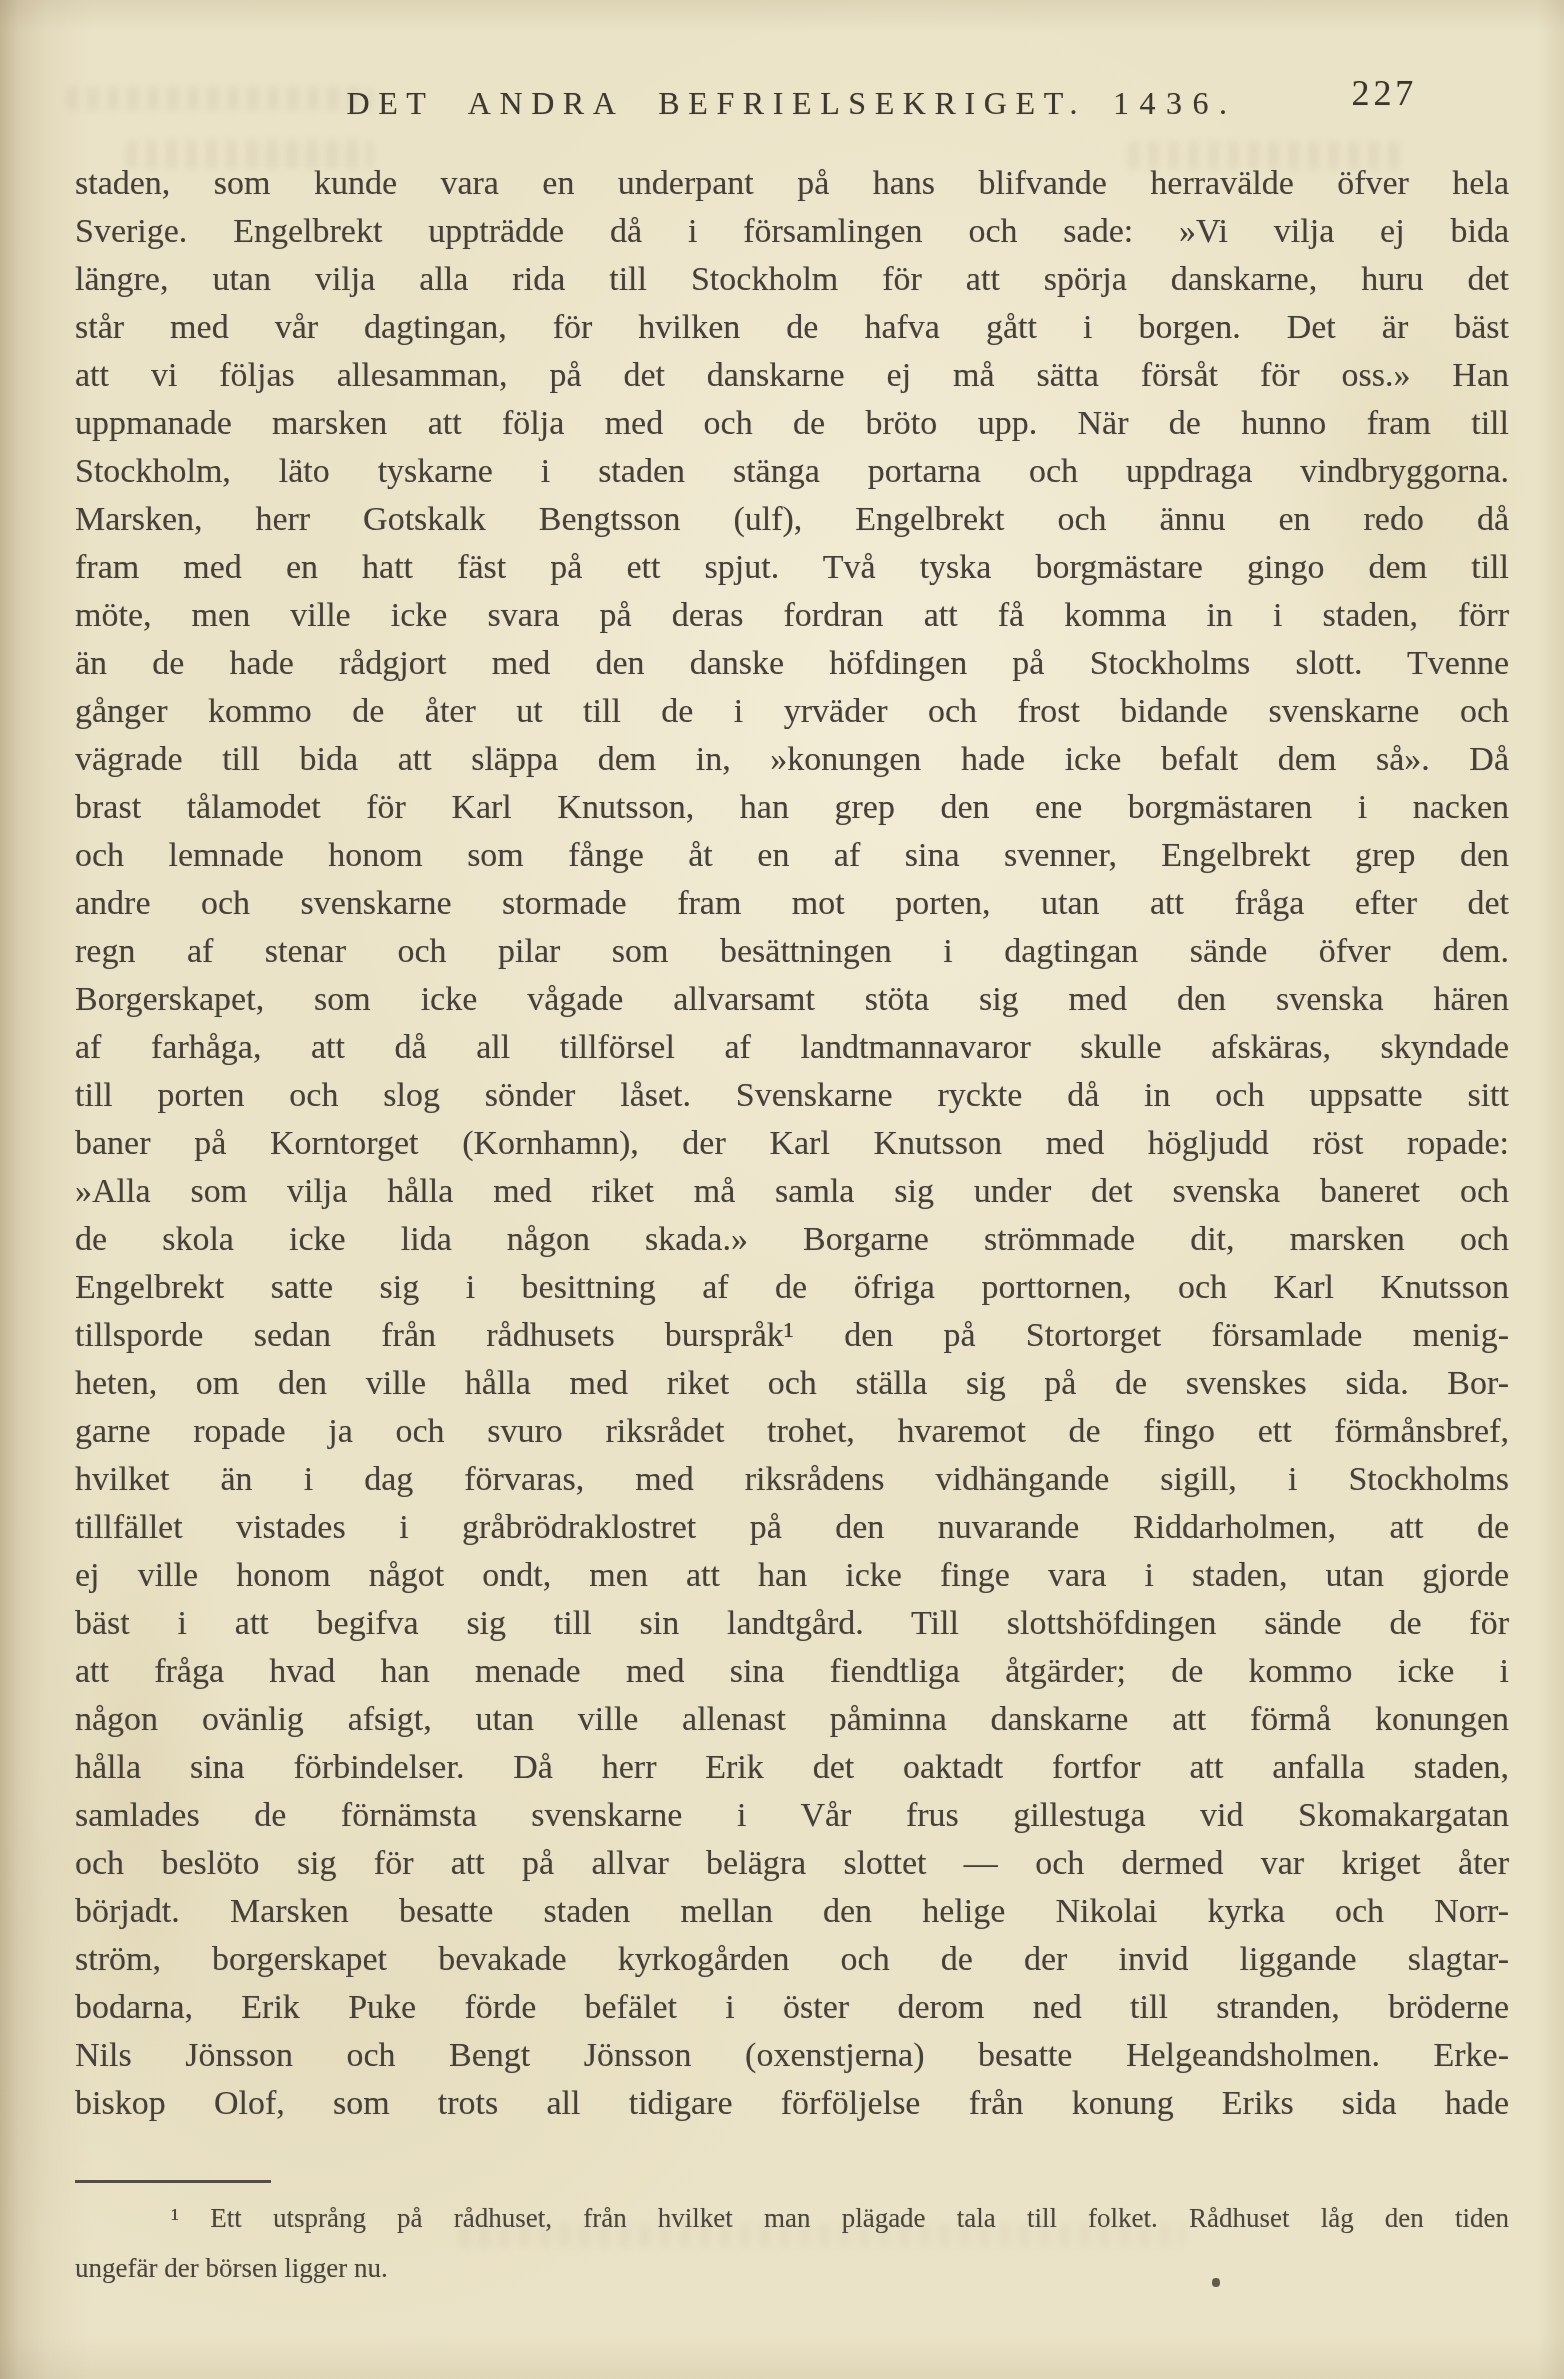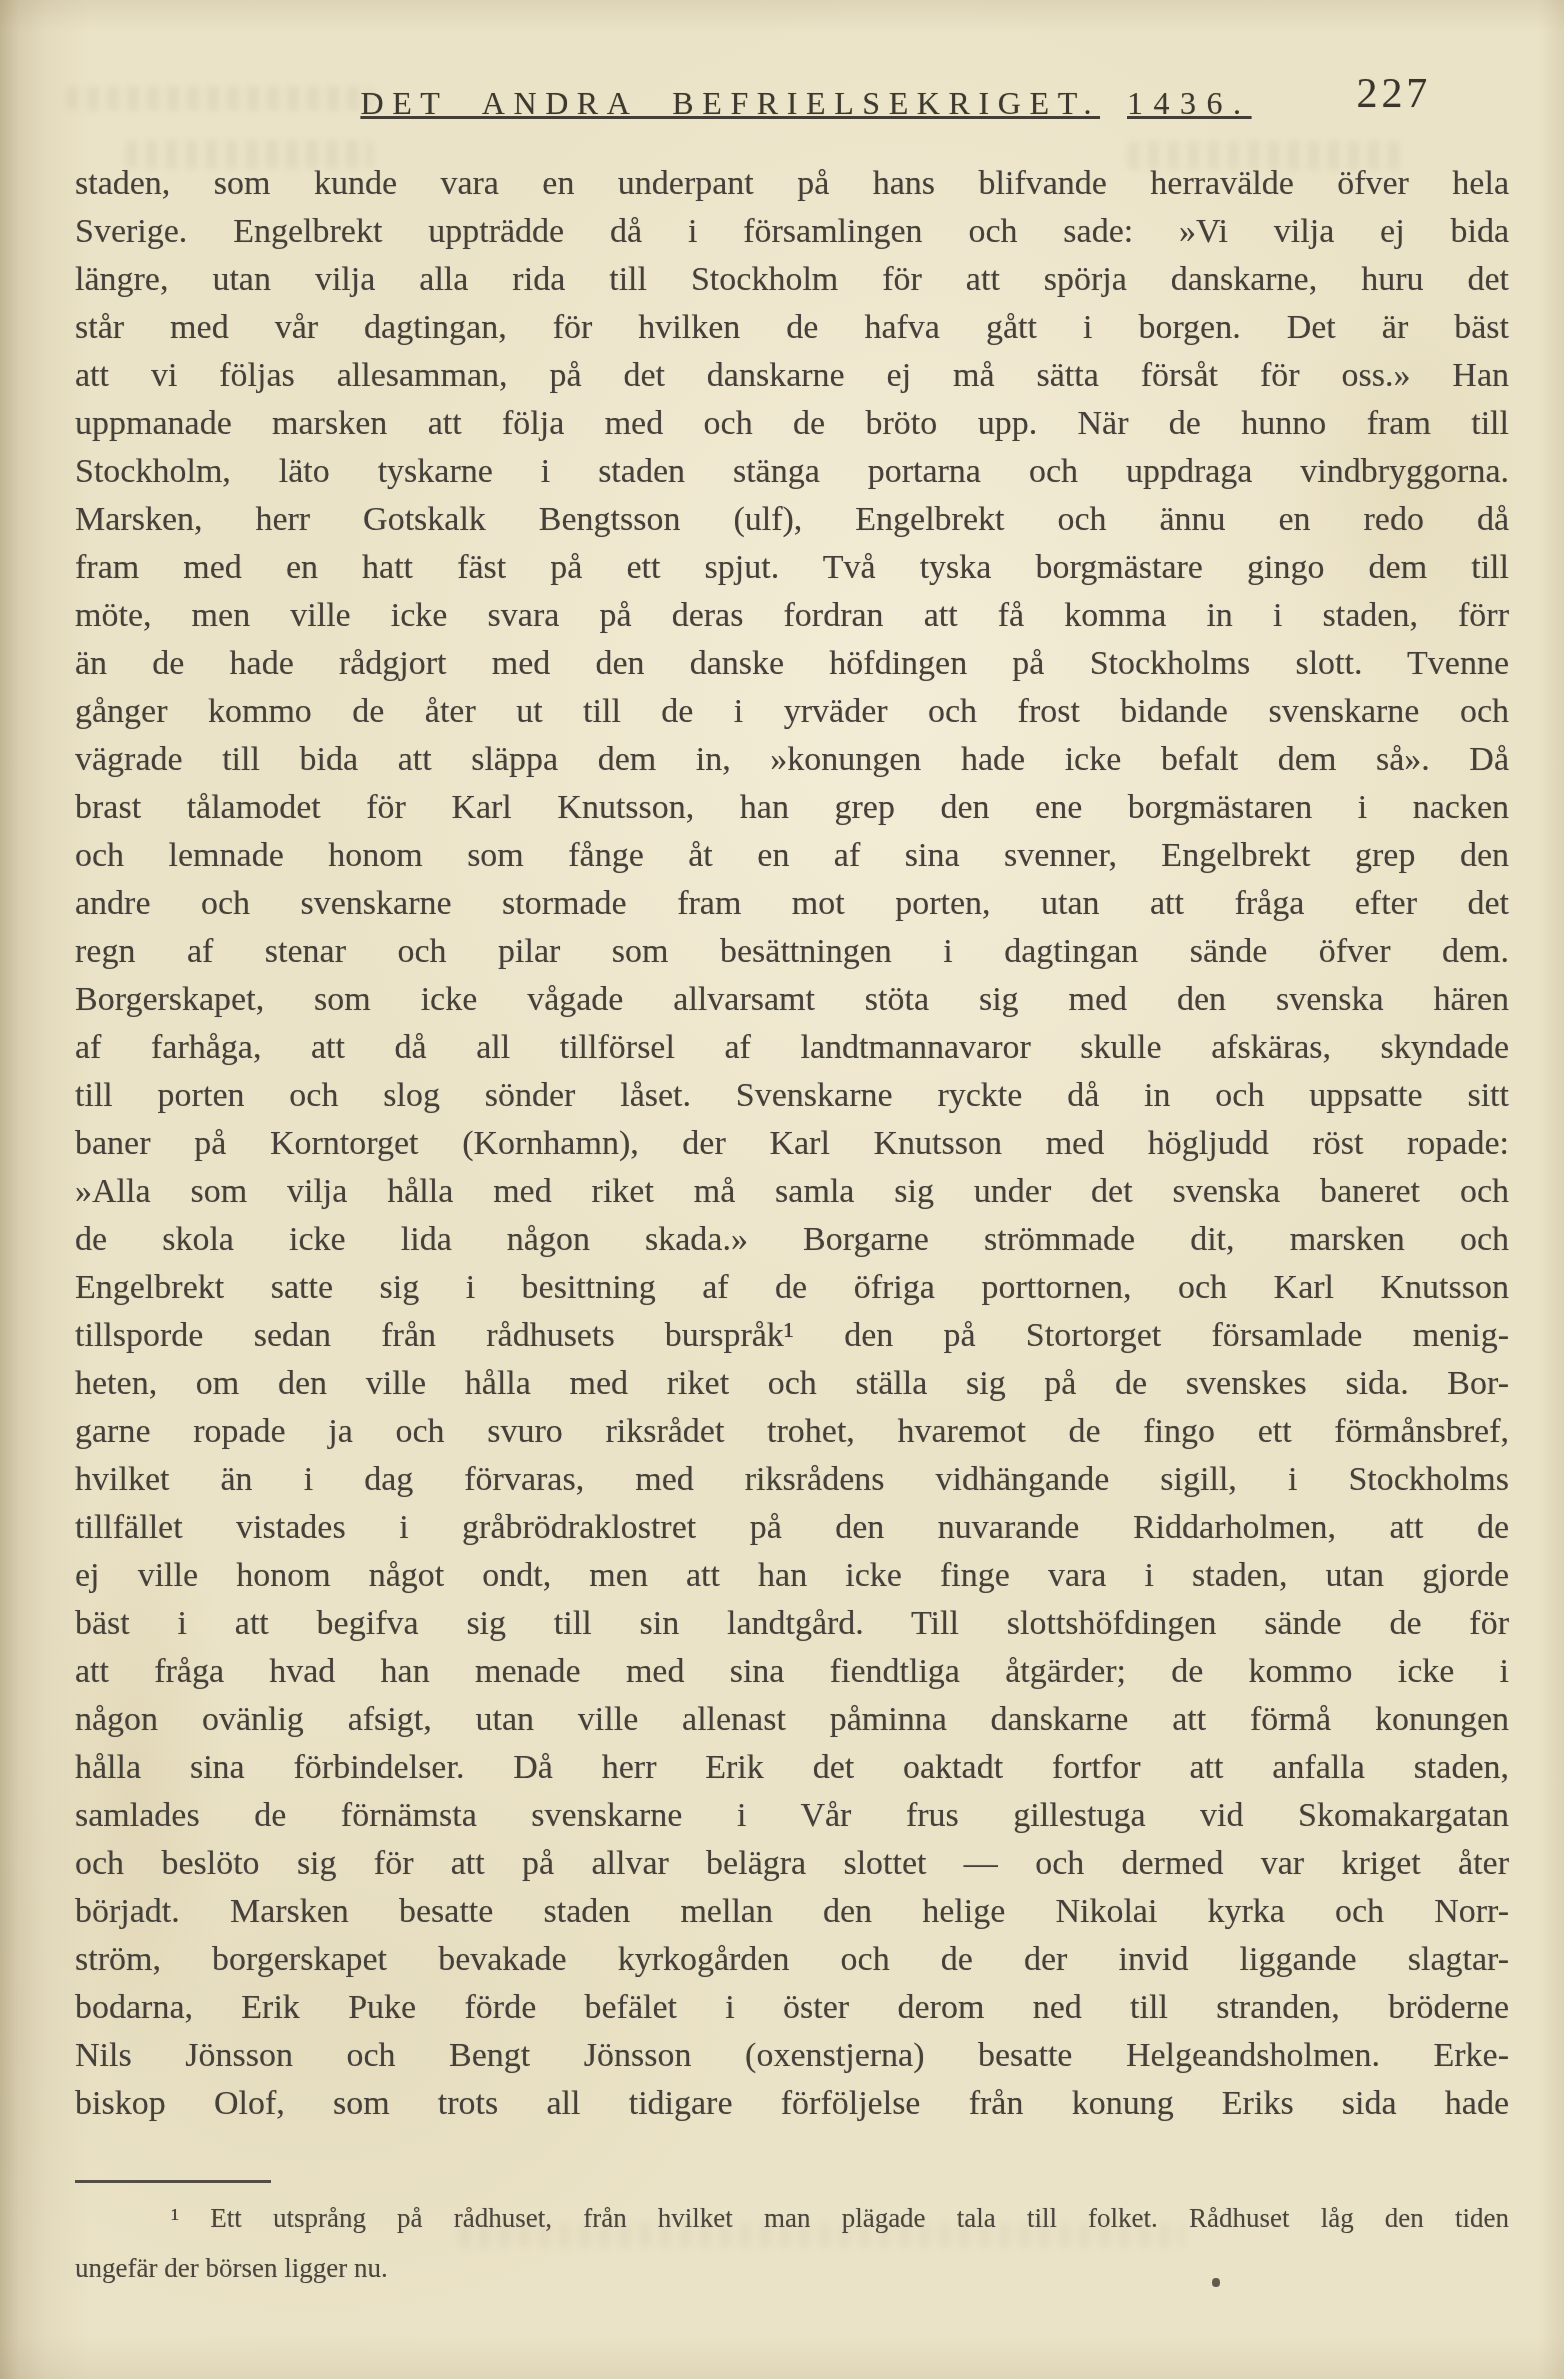--- a/index.html
+++ b/index.html
@@ -28,41 +28,41 @@
     background:repeating-linear-gradient(90deg,
       rgba(120,108,84,.30) 0px, rgba(120,108,84,.30) 11.5px,
       rgba(120,108,84,0) 11.5px, rgba(120,108,84,0) 20px);
     filter:blur(3.8px);
     opacity:.45;
     border-radius:5.7px;
   }
   .bleed.lighter{opacity:.28;}
   .running-header{
     position:absolute;
-    left:89px;top:78px;width:1434px;height:50px;text-decoration:underline;
+    left:75px;top:78px;width:1434px;height:50px;
   }
   .header-title{
     display:block;
     text-align:center;
     font-size:32px;
     line-height:50px;
     letter-spacing:8.6px;
     word-spacing:19px;
     color:#3e3930;
     white-space:nowrap;
     text-shadow:0 0 1px rgba(62,57,48,.35);
   }
   .header-year{
     letter-spacing:10.5px;
     margin-left:27px;
   }
   .page-number{
     position:absolute;
     right:92px;top:-9.6px;
-    font-size:42px;
+    font-size:36px;
     line-height:50px;
     letter-spacing:3.8px;
     color:#3b362d;
     text-shadow:0 0 1px rgba(62,57,48,.35);
   }
   .body-text{
     position:absolute;
     left:75px;top:159px;width:1434px;
     font-size:34px;
     color:#45403a;

